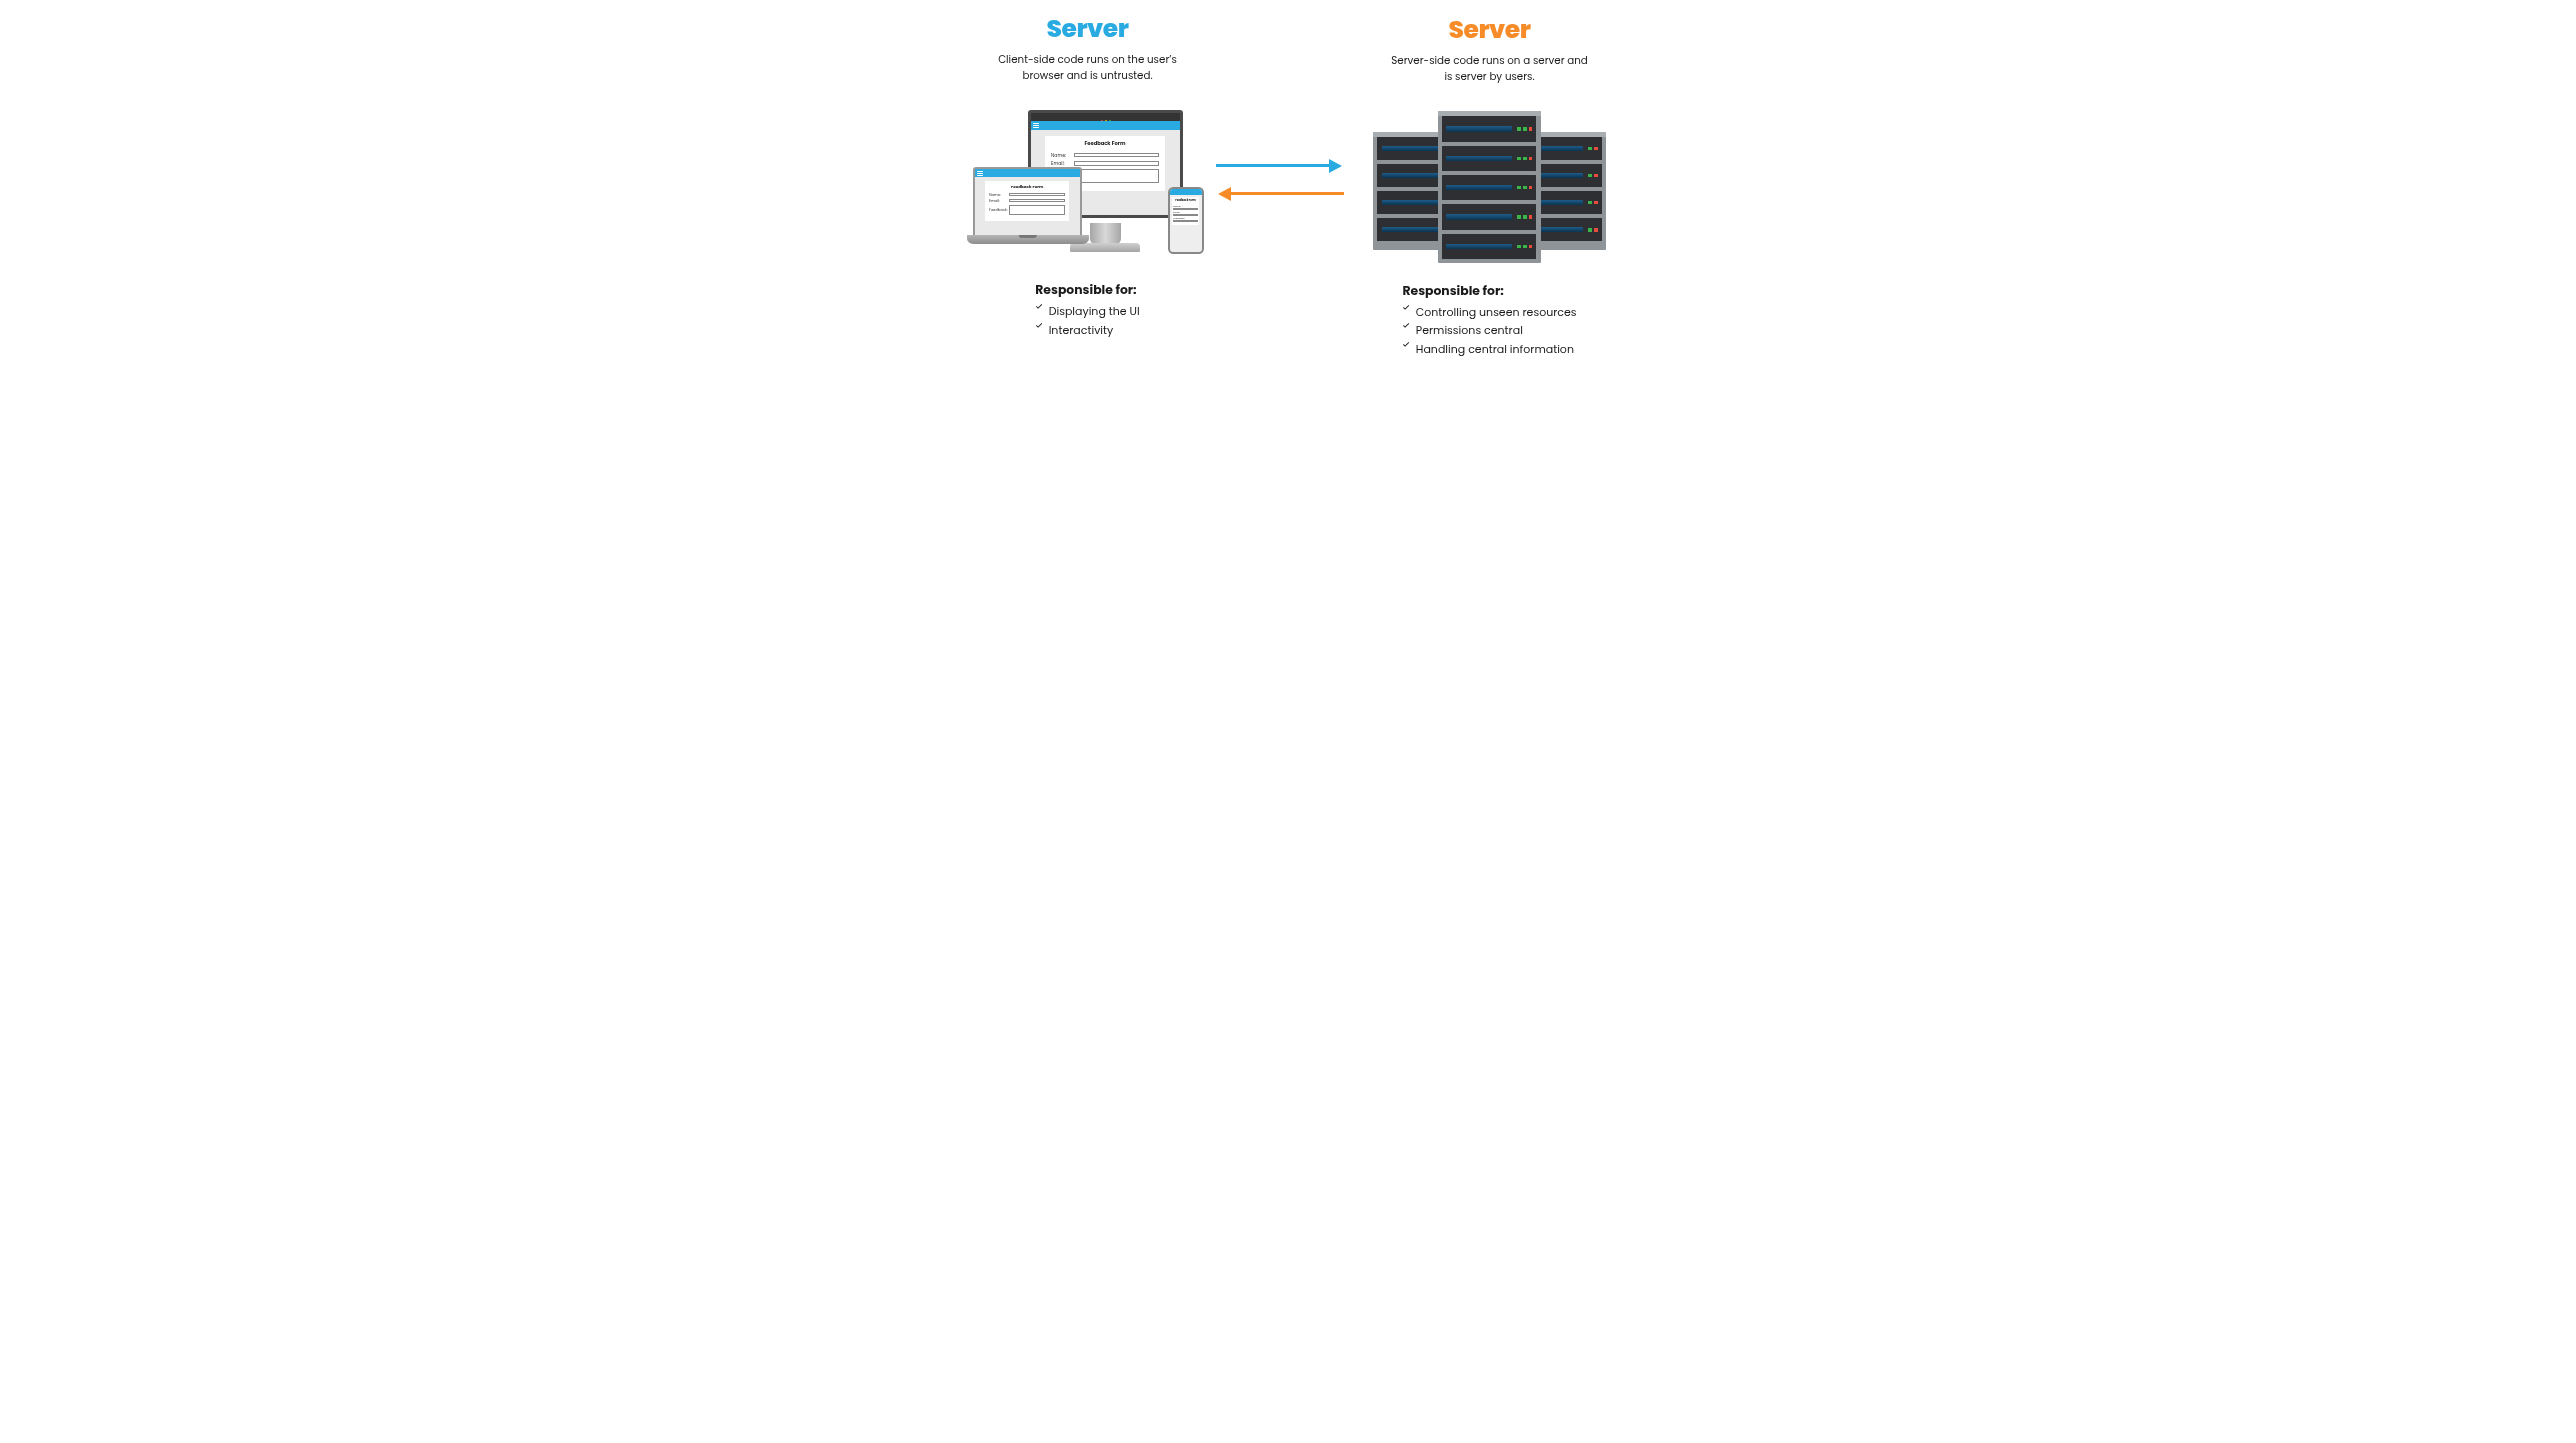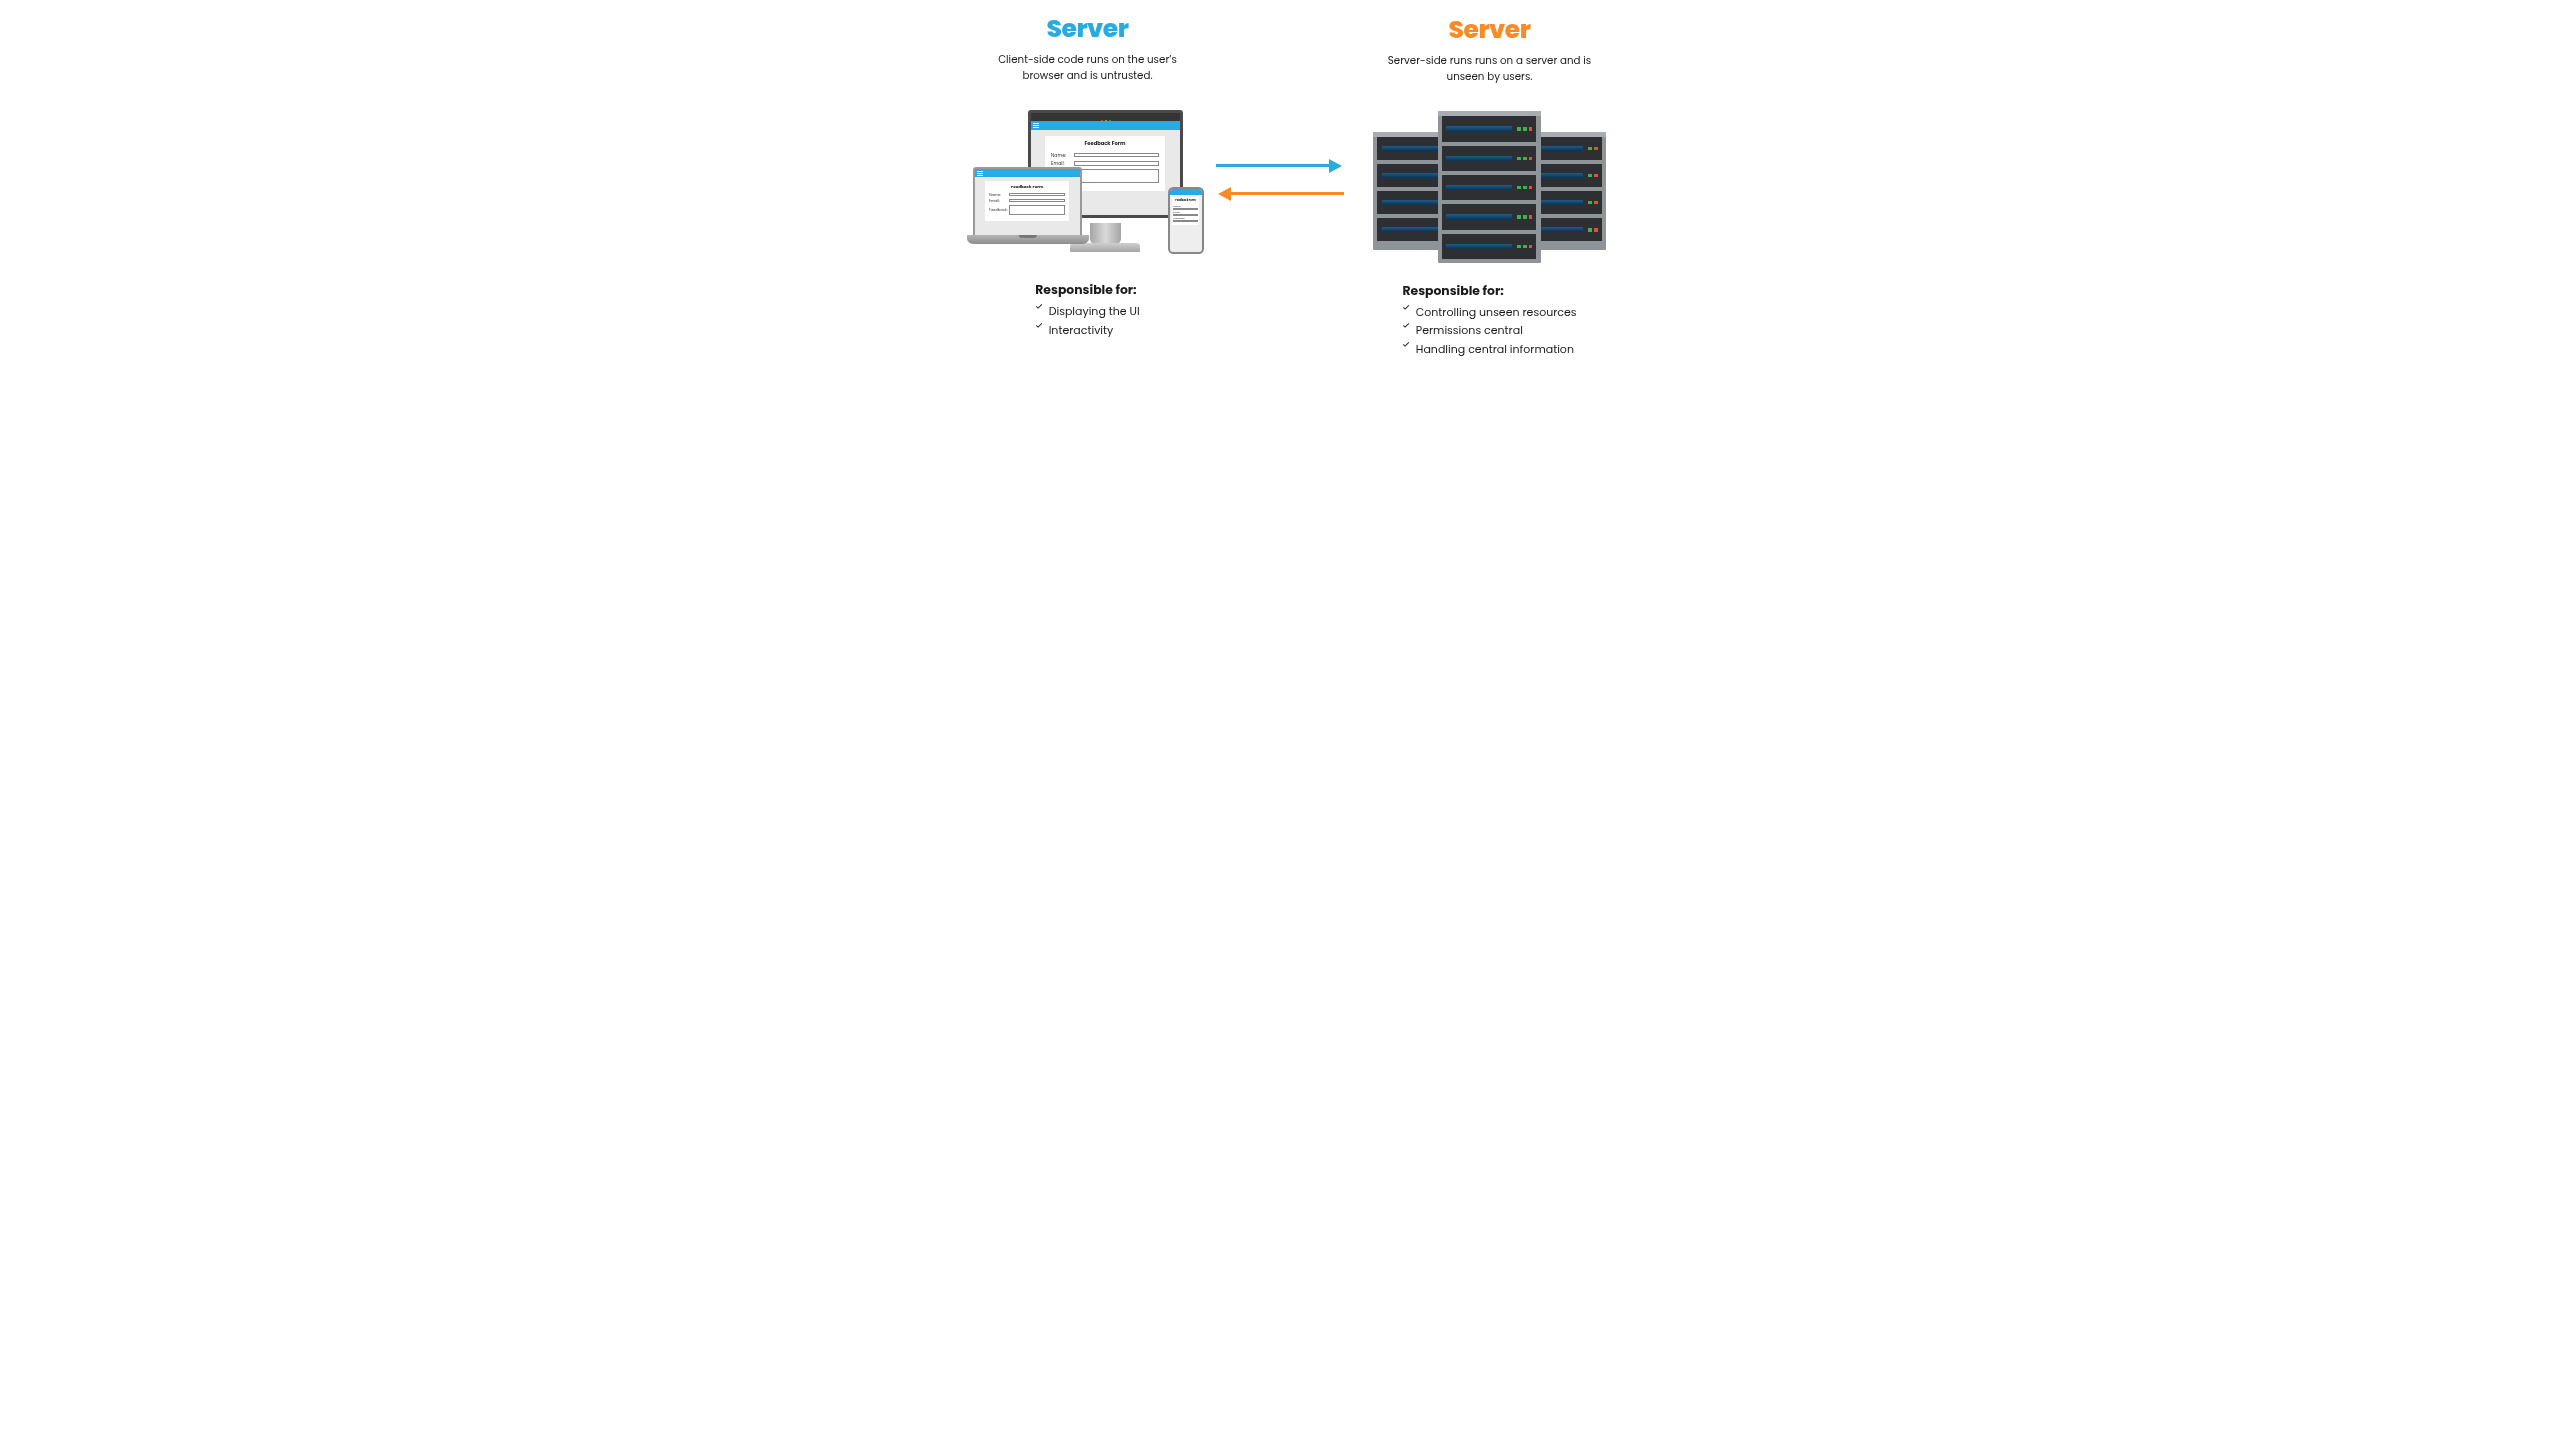--- a/index.html
+++ b/index.html
@@ -375,21 +375,21 @@
     </div>
   </div>
 
   <div class="arrows">
     <div class="arrow blue"></div>
     <div class="arrow orange"></div>
   </div>
 
   <div class="col server">
     <div class="title server">Server</div>
-    <div class="subtitle">Server-side runs runs on a server and is unseen by users.</div>
+    <div class="subtitle">Server-side code runs on a server and is server by users.</div>
 
     <div class="racks">
       <div class="rack back1">
         <div class="rack-top"></div>
         <div class="unit">
             <div class="slot"></div>
             <div class="leds">
               <span class="led g"></span>
               <span class="led r"></span>
             </div>

